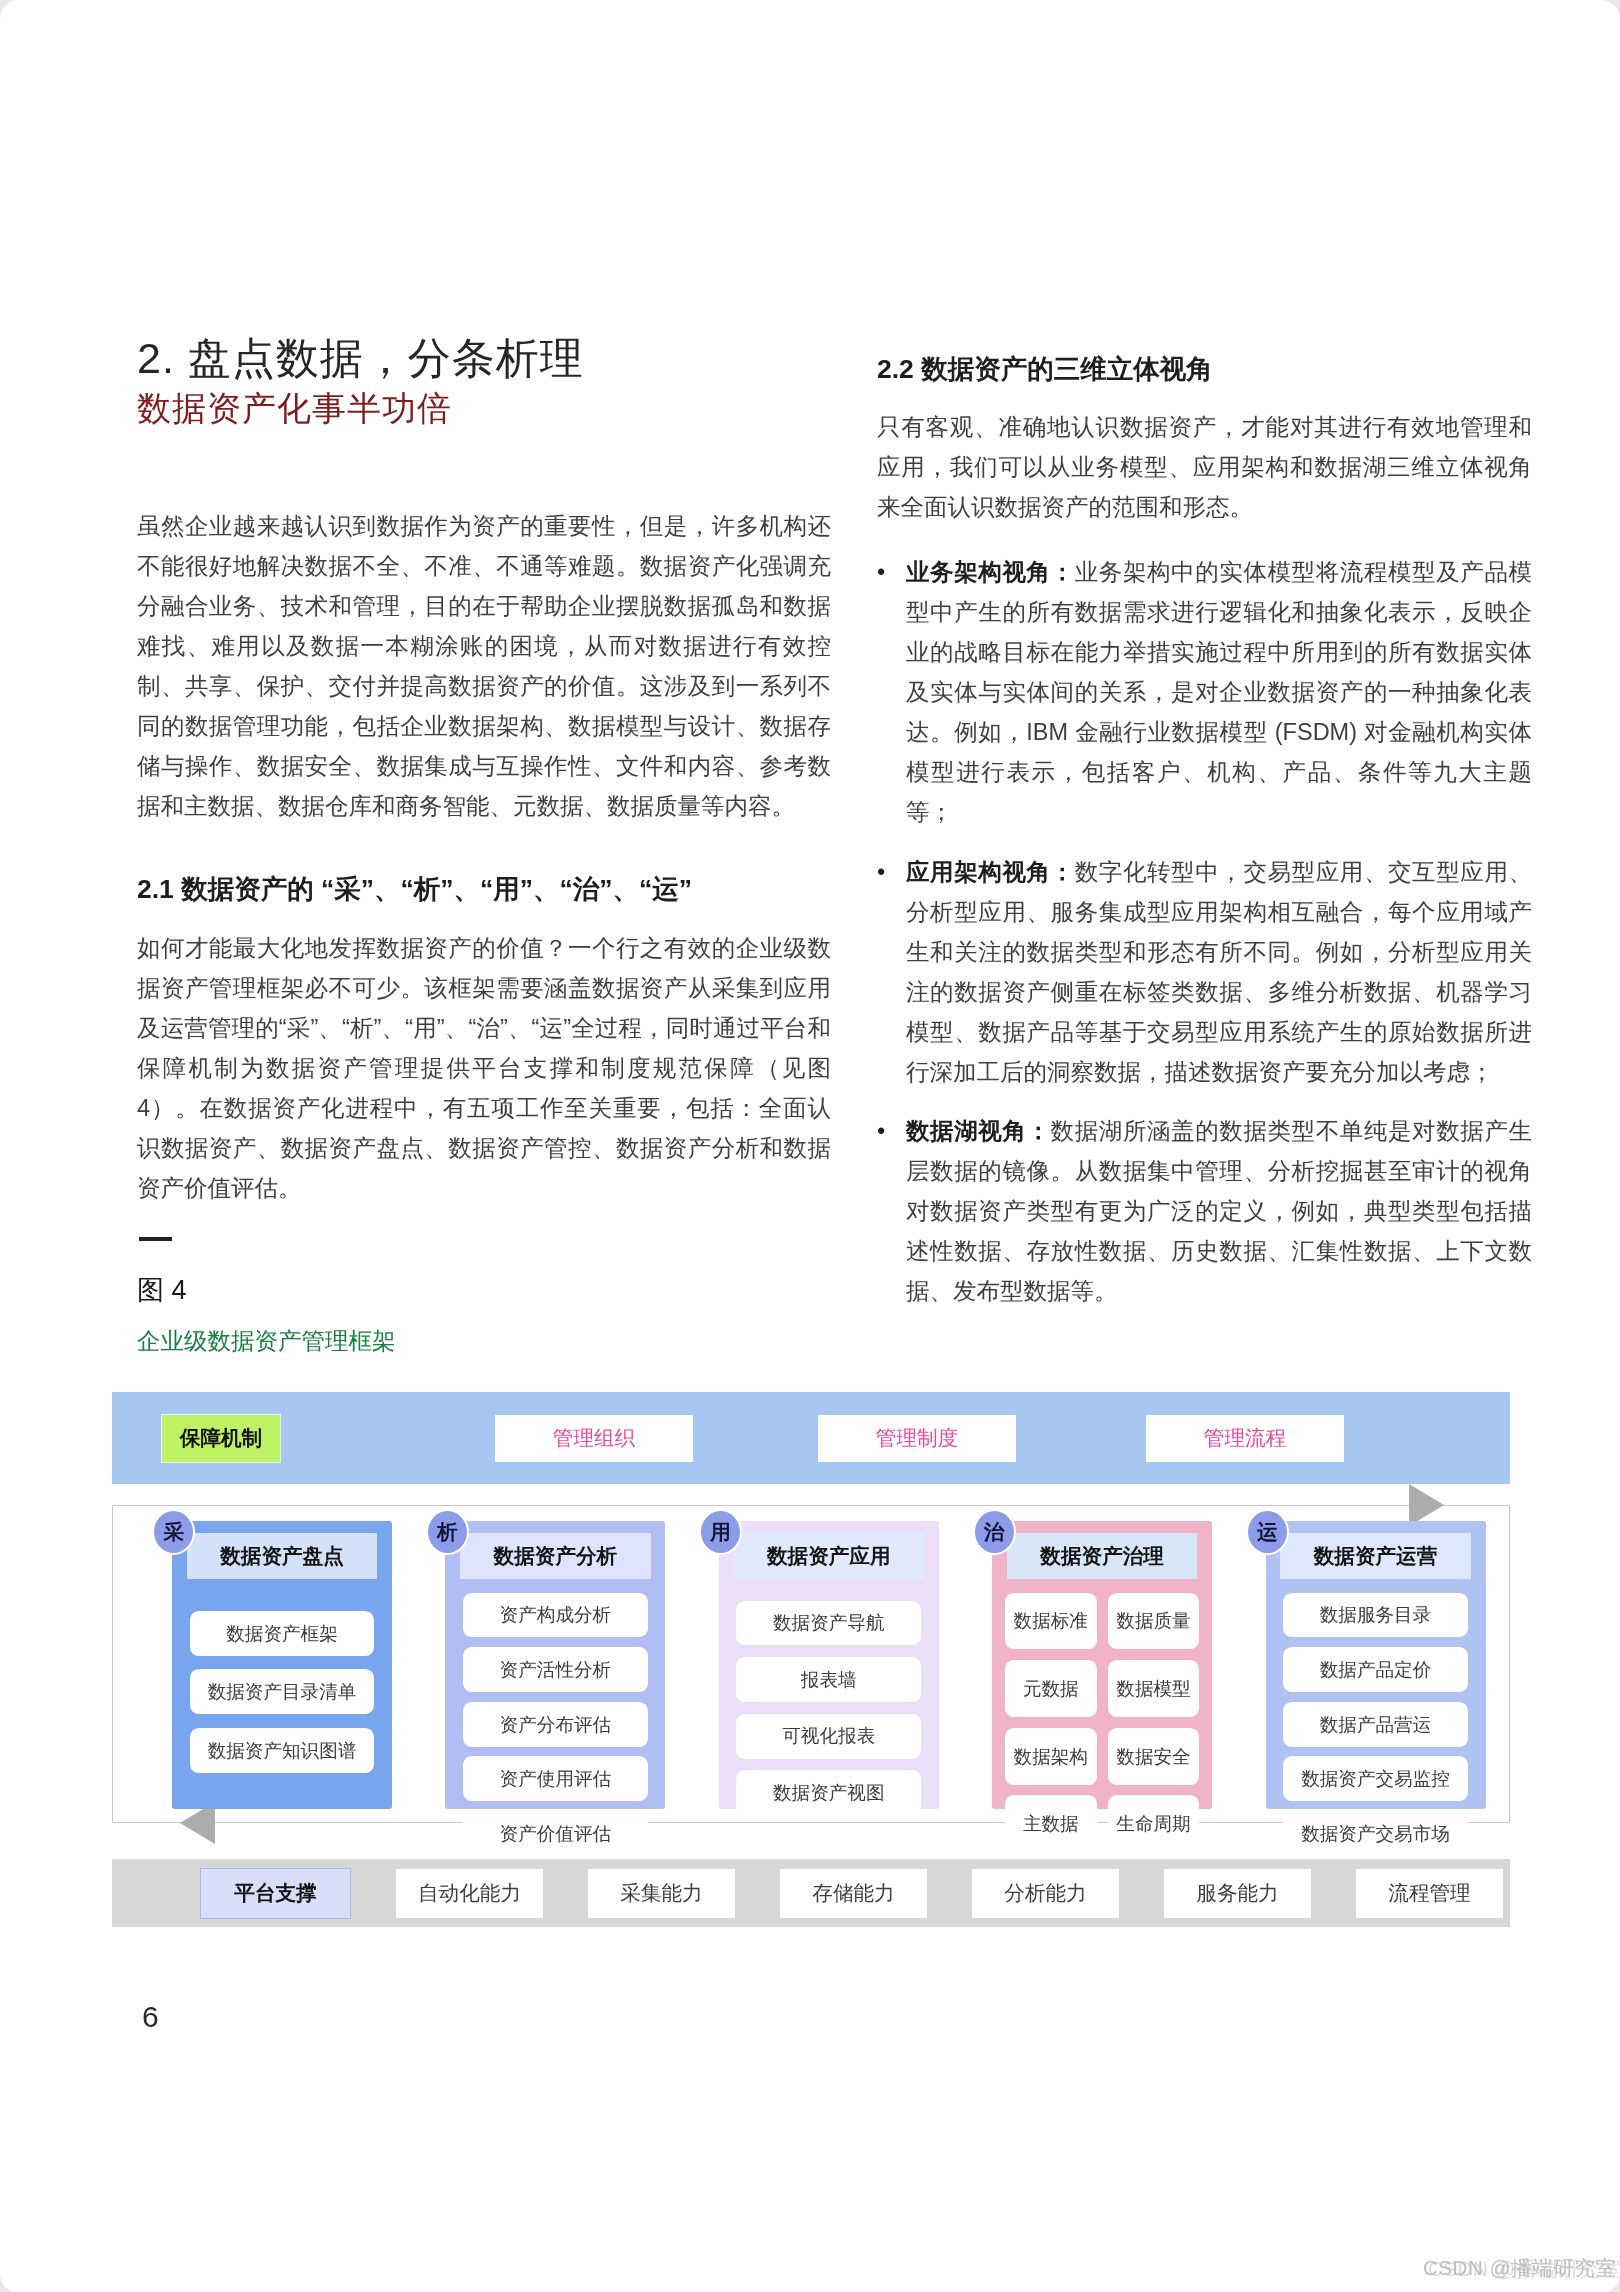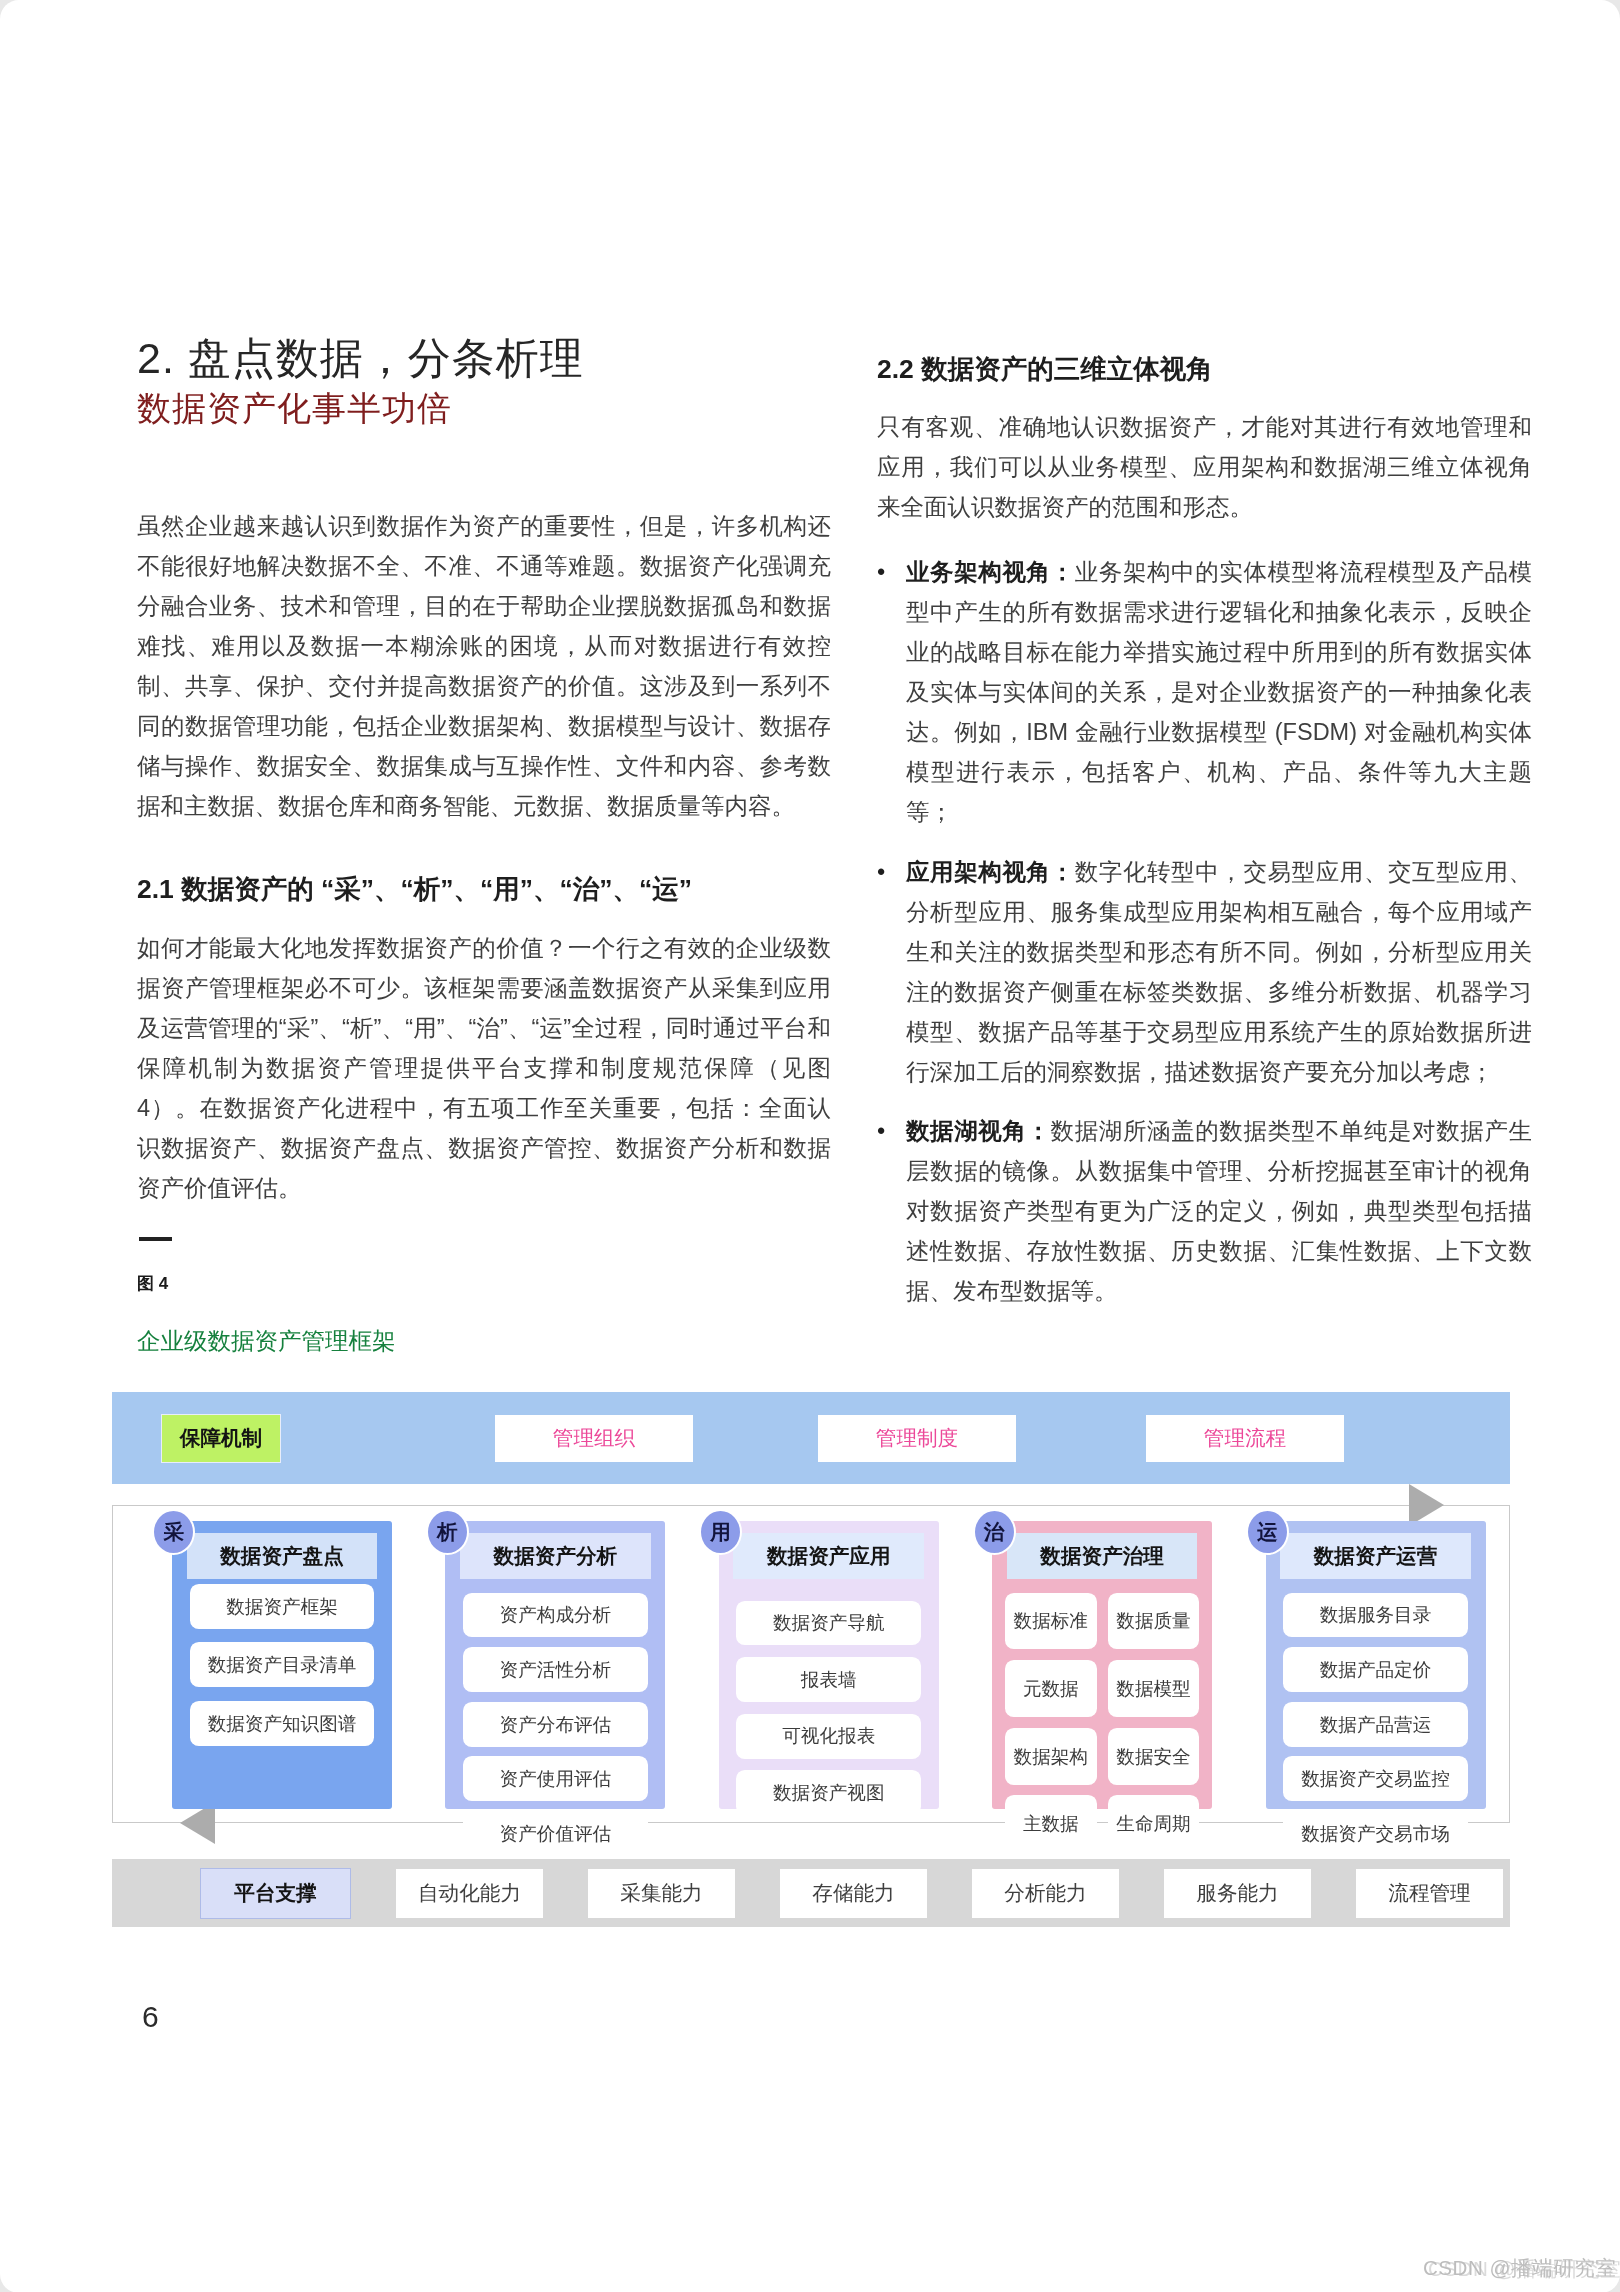--- a/index.html
+++ b/index.html
@@ -18,21 +18,21 @@
   .sec21-heading{margin-top:45px;}
   .sec21-body{margin-top:21.6px;}
   .sec22-intro{margin-top:19.6px;}
   .bullets{margin-top:25.5px;}
   .bullet{display:flex;margin-bottom:19.6px;}
   .bullet-dot{width:29px;flex:0 0 29px;font-size:23.5px;line-height:40px;color:#1e1e1e;}
   .bullet-text{flex:1;font-size:23.5px;line-height:40px;text-align:justify;color:#3f3f3f;}
   .bullet-lead{font-weight:700;color:#1e1e1e;}
   
   .fig-dash{position:absolute;left:139px;top:1237px;width:33px;height:3.9px;background:#222;}
-  .fig-label{position:absolute;left:137px;top:1272px;font-size:17px;font-weight:700;color:#1b1b1b;}
+  .fig-label{position:absolute;left:137px;top:1272px;font-size:27px;font-weight:400;color:#1b1b1b;}
   .fig-caption{position:absolute;left:137px;top:1325px;font-size:23.5px;font-weight:400;color:#15803d;}
   
   .band-top{
     position:absolute;left:112px;top:1392px;width:1398px;height:92px;
     background:#A6C8F0;display:flex;align-items:center;
   }
   .chip{
     background:#bef264;border:1px solid #E8EDFB;font-weight:700;color:#141414;
     font-size:20.6px;display:flex;align-items:center;justify-content:center;
   }
@@ -68,21 +68,21 @@
     font-size:20.6px;font-weight:700;color:#12143c;box-sizing:border-box;
   }
   .panel-title{
     margin:12.7px 14.7px 0;padding:8.8px 0;text-align:center;font-size:20.6px;font-weight:700;color:#141414;
   }
   .panel-1 .panel-title{background:#D3E2F9;} .panel-2 .panel-title{background:#DDE4FB;}
   .panel-3 .panel-title{background:#E0EAFC;} .panel-4 .panel-title{background:#D8E6F8;}
   .panel-5 .panel-title{background:#DEE8FC;}
   .items{display:flex;flex-direction:column;gap:9.8px;padding:13.7px 17.6px 0;}
   .panel-3 .items{gap:11.8px;padding-top:21.6px;}
-  .panel-1 .items{gap:13.7px;padding-top:5px;}
+  .panel-1 .items{gap:13.7px;padding-top:32px;}
   .item{
     background:#ffffff;border-radius:8.8px;min-height:39px;display:flex;align-items:center;justify-content:center;
     font-size:18.6px;color:#3c3c3c;text-align:center;line-height:1.25;padding:2.9px 3.9px;
   }
   .items-grid{display:grid;grid-template-columns:1fr 1fr;gap:10.8px;padding:13.7px 12.7px 0;}
   .items-grid .item{min-height:51px;}
   
   .band-bottom{
     position:absolute;left:112px;top:1859px;width:1398px;height:68px;
     background:#D7D7D7;display:flex;align-items:center;

